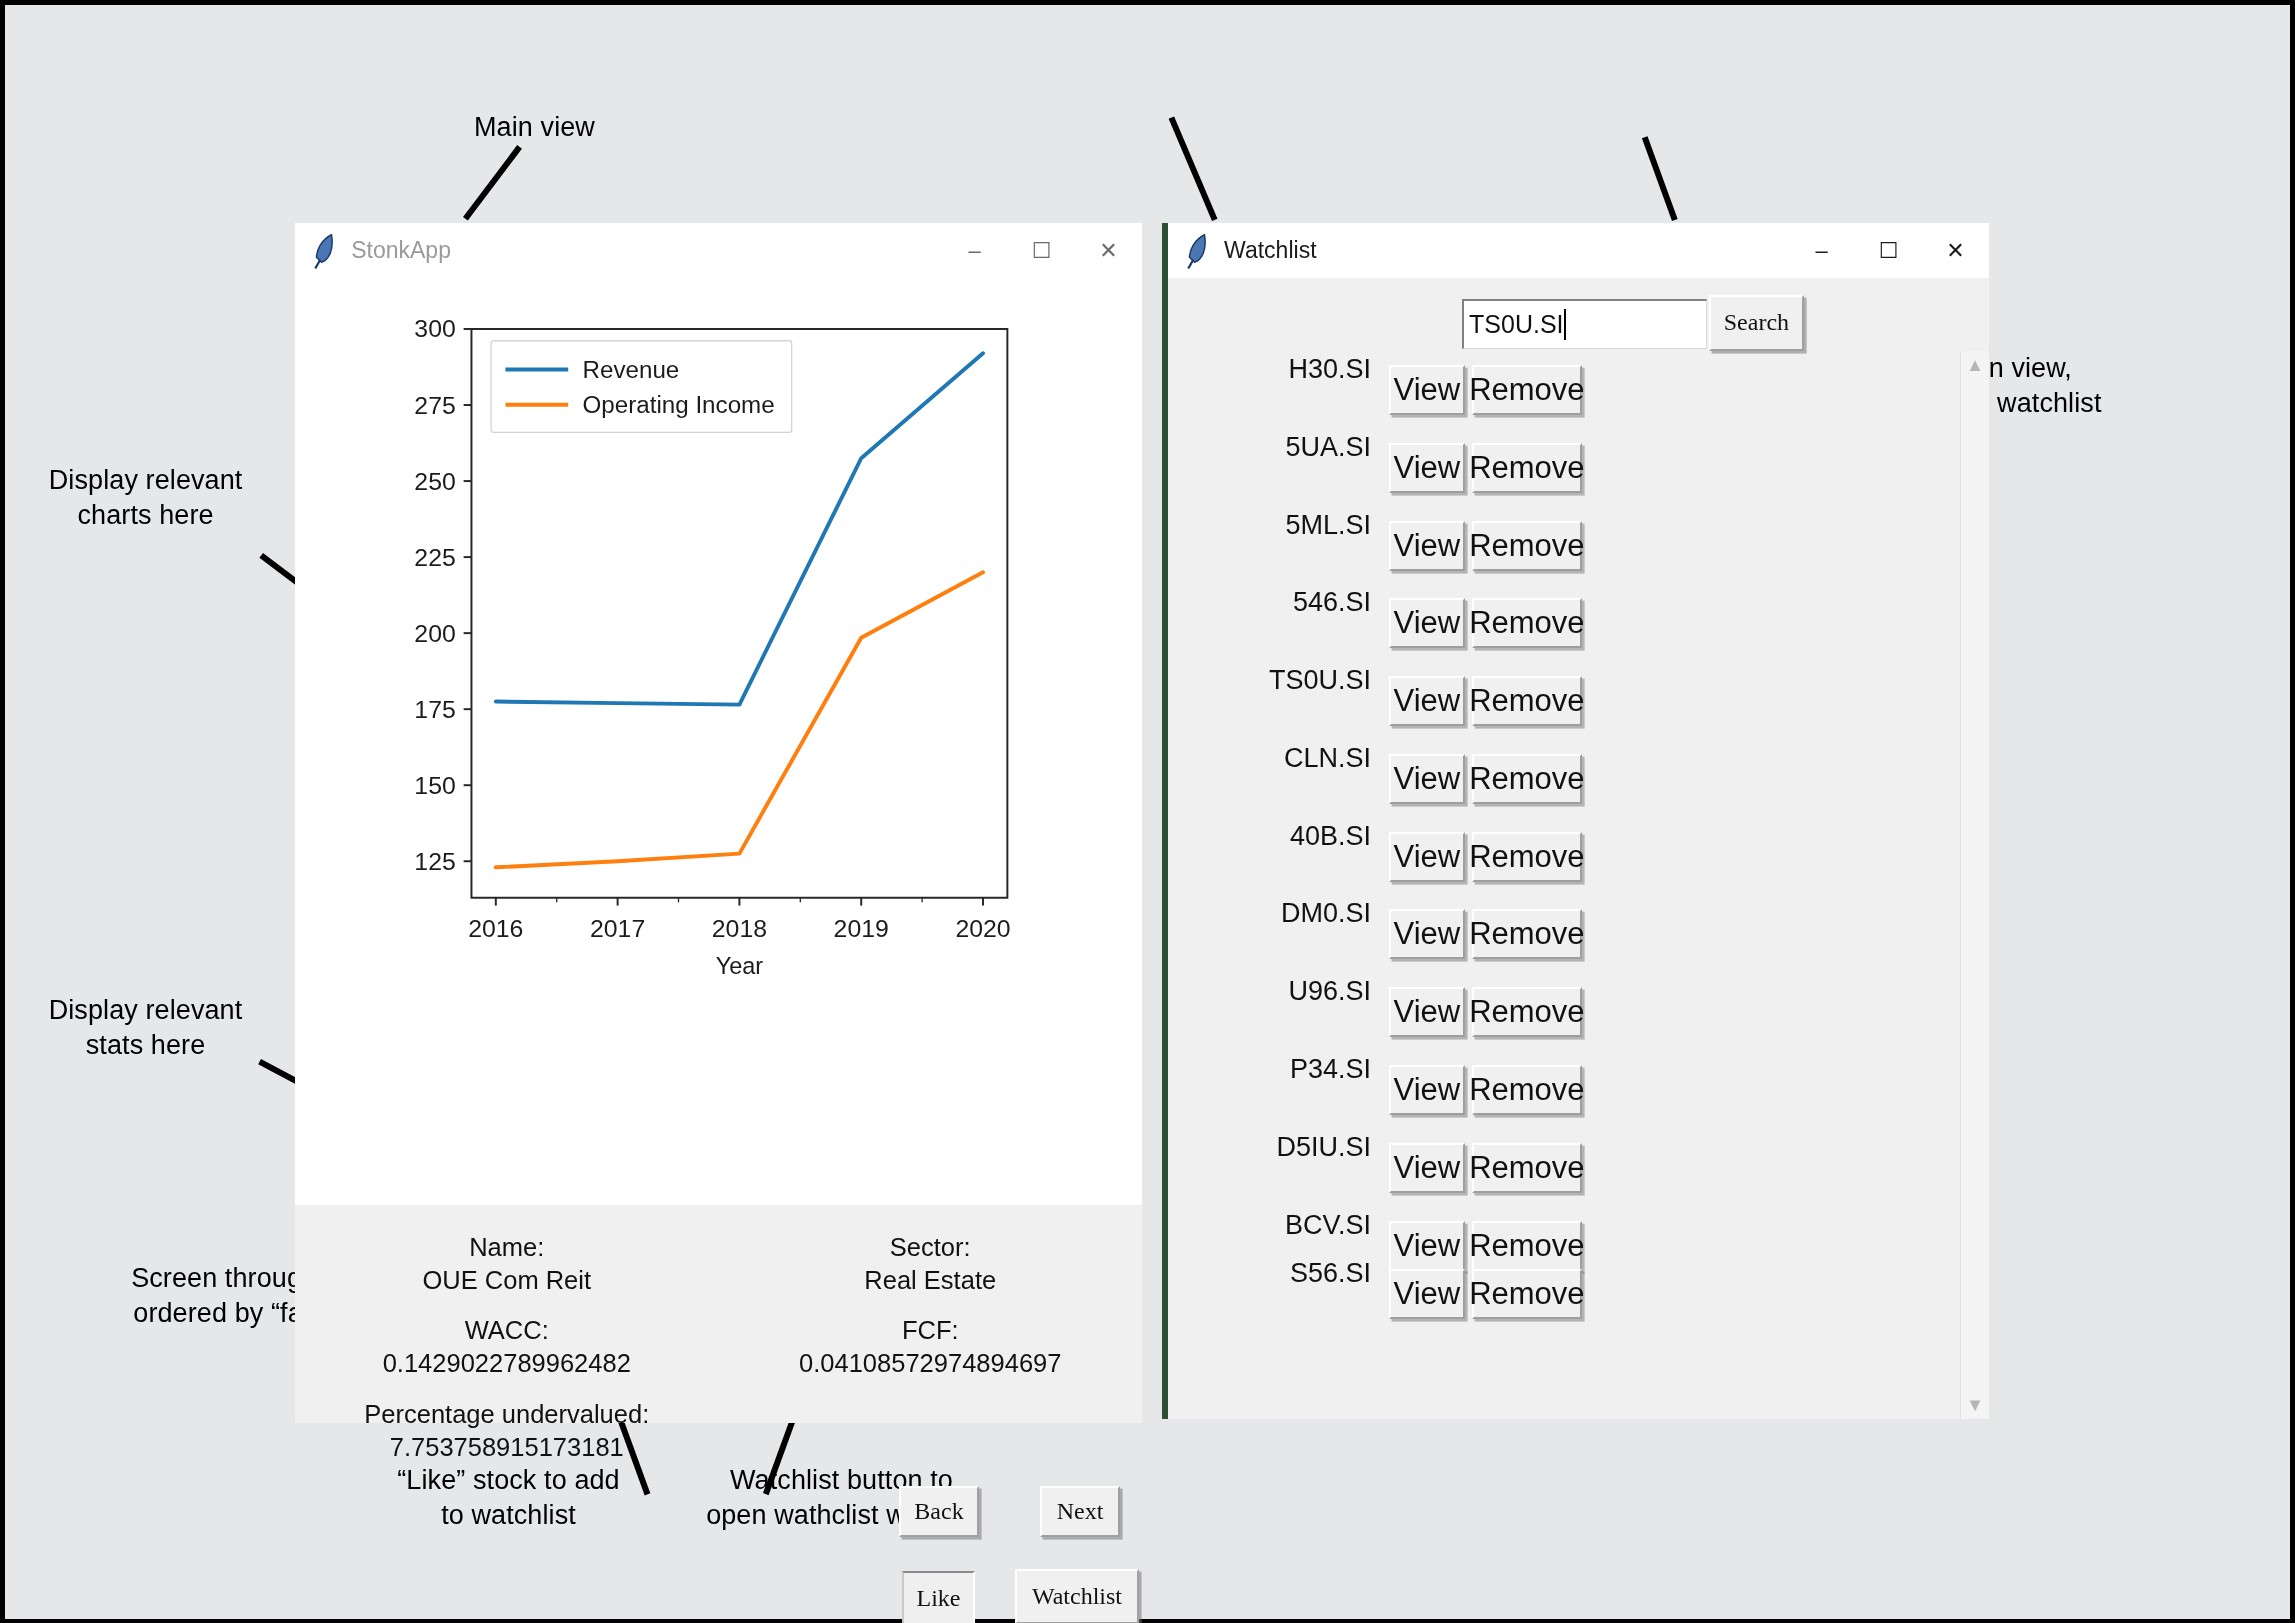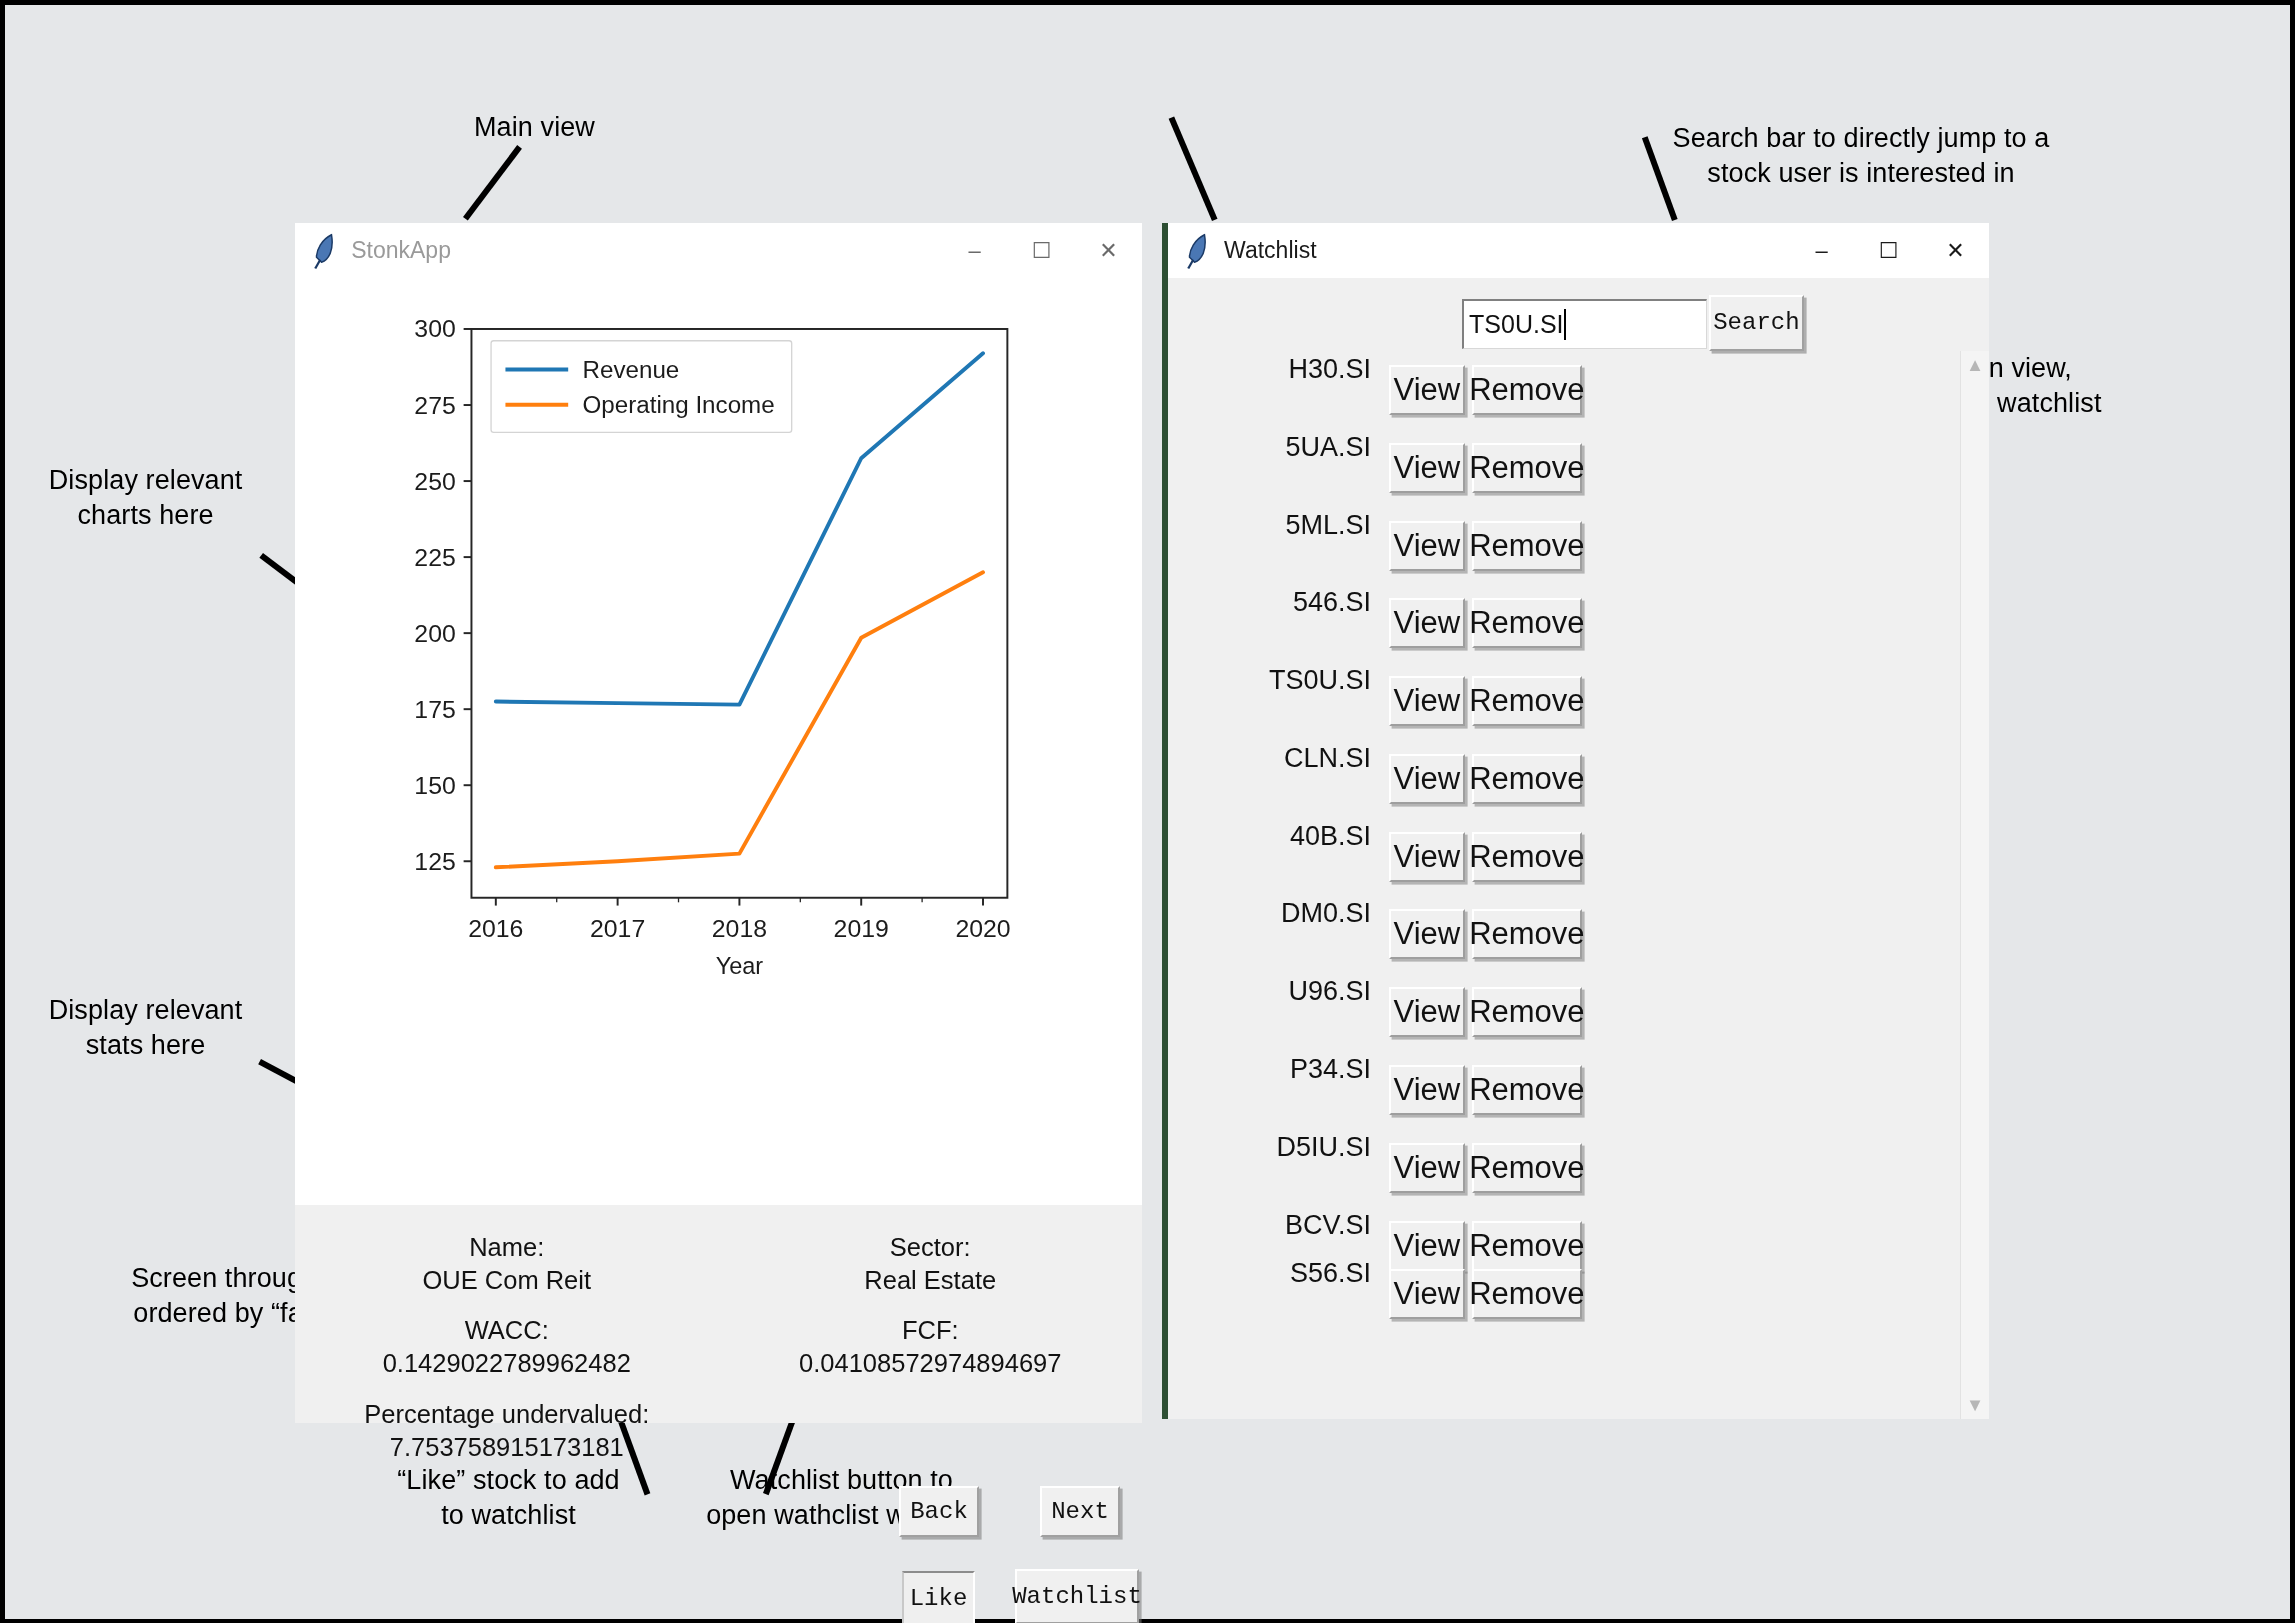--- a/index.html
+++ b/index.html
@@ -71,21 +71,21 @@
   .tkbtn {
     position:absolute;
     background:#f0f0f0;
     border-top:2px solid #ffffff;
     border-left:2px solid #ffffff;
     border-right:2px solid #a0a0a0;
     border-bottom:2px solid #a0a0a0;
     box-shadow: 2.6px 2.6px 0 0 rgba(120,120,120,0.55);
     font-size:24px; color:#111;
     display:flex; align-items:center; justify-content:center;
-    font-family:Liberation Mono, monospace;
+    font-family:Liberation Serif, serif;
   }
   #btn-back { left:604px; top:1263px; width:80px; height:51px; }
   #btn-next { left:745px; top:1263px; width:80px; height:51px; }
   #btn-like { left:607px; top:1348px; width:73px; height:54px;
     border-top:2px solid #8c8c8c; border-left:2px solid #c8c8c8;
     border-right:2px solid #ffffff; border-bottom:2px solid #ffffff;
     box-shadow:none; background:#efefef; }
   #btn-watchlist { left:720px; top:1346px; width:124px; height:55px; }
 
   
@@ -141,22 +141,20 @@
   #sc-down { bottom:1.3px; }
 </style>
 </head>
 <body>
 
 <div id="frame">
 
   <div class="ann" style="left:392px; top:105px; width:275px;">Main view</div>
 
 
-  <div class="ann" style="left:1588px; top:116px; width:536px;">Search bar to directly jump to a
-stock user is interested in</div>
 
   <div class="ann" style="left:1556px; top:346px; width:588px;">“View” stock to display in main view,
 “Remove” stock to remove from watchlist</div>
 
   <div class="ann" style="left:19.6px; top:458px; width:242px;">Display relevant
 charts here</div>
 
   <div class="ann" style="left:26px; top:988px; width:229px;">Display relevant
 stats here</div>
 

